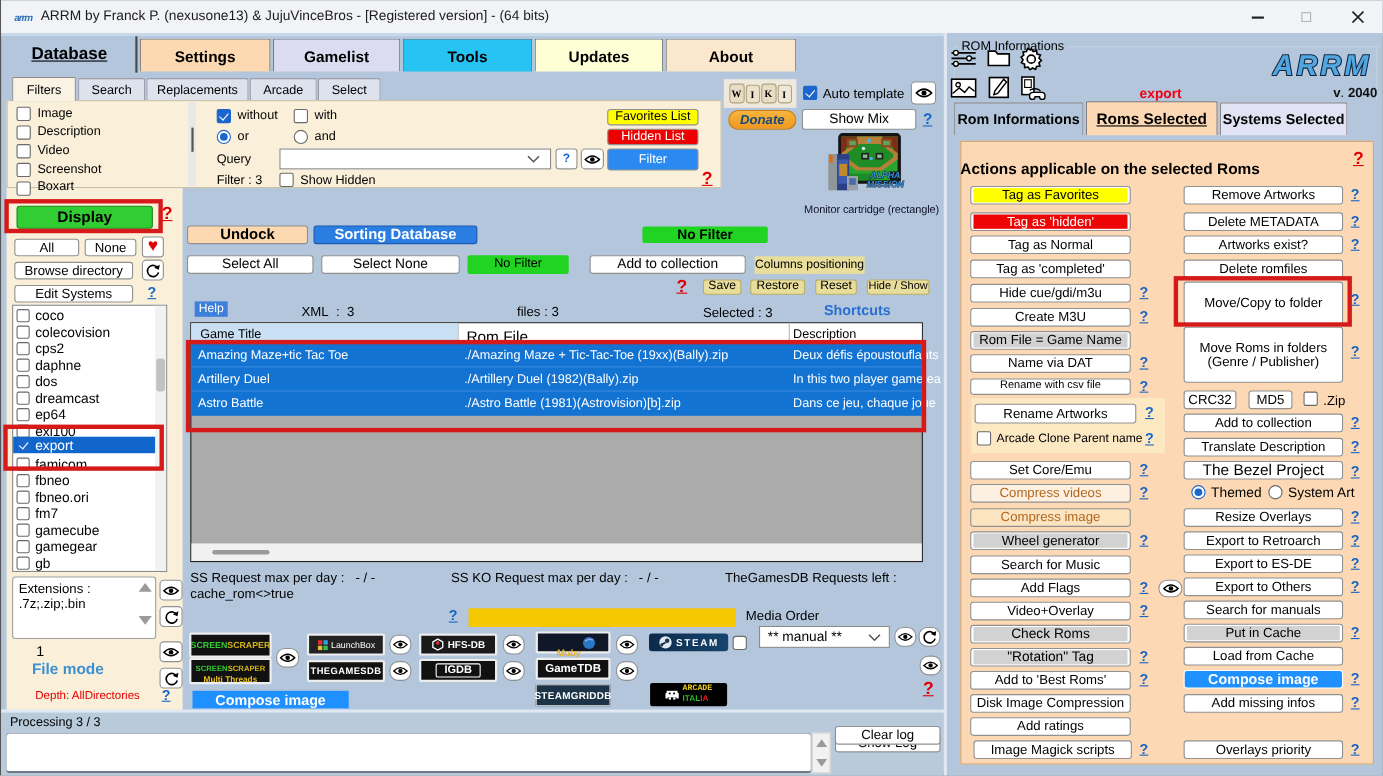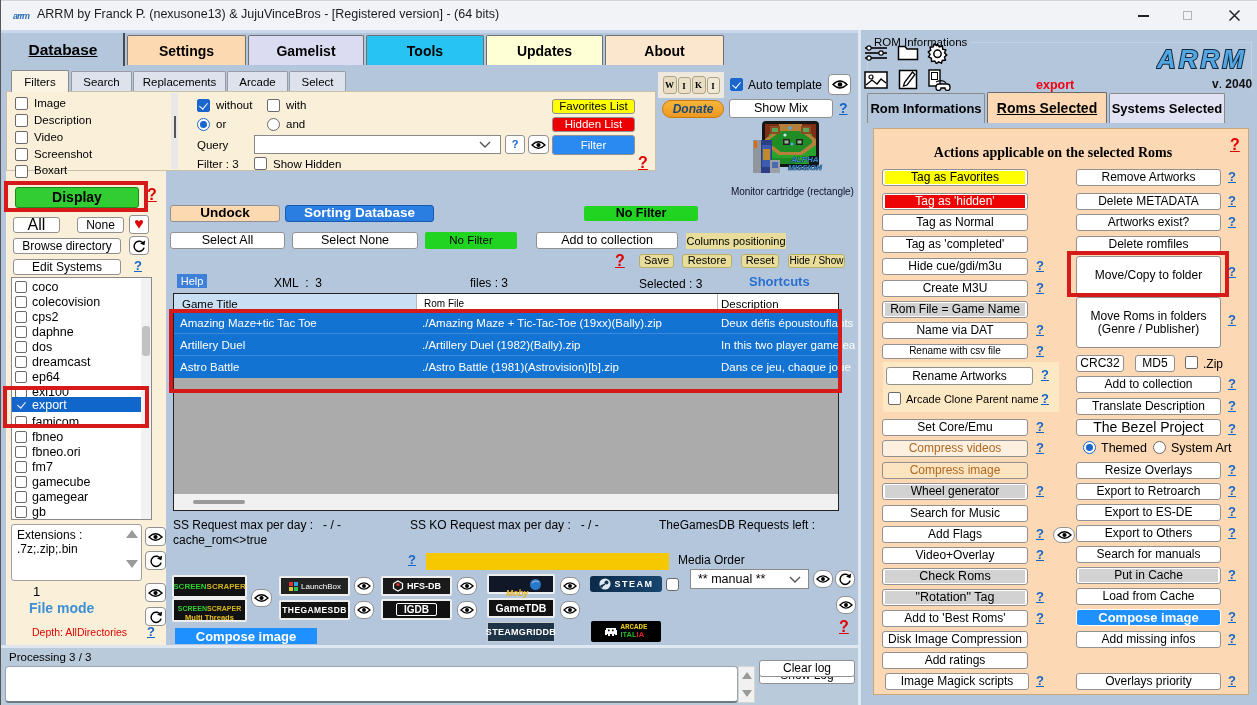--- a/index.html
+++ b/index.html
@@ -143,21 +143,21 @@
  <rect x="40" y="31" width="7" height="11" fill="#c08a2c"></rect>
  <rect x="47" y="42" width="10" height="13" fill="#9aa0a6"></rect>
  <rect x="49" y="44" width="6" height="6" fill="#4a6ab0"></rect>
  <text x="68" y="44" font-size="8" font-weight="bold" fill="#3a8ad0" stroke="#0c1c30" stroke-width="0.7" font-style="italic" paint-order="stroke">ALPHA</text>
  <text x="65" y="52" font-size="8" font-weight="bold" fill="#3a8ad0" stroke="#0c1c30" stroke-width="0.7" font-style="italic" paint-order="stroke">MISSION</text>
 </svg>
 <div class="lbl" style="left:730px;top:186px;font-size:10px;letter-spacing:-0.1px;color:#10102a;">Monitor cartridge (rectangle)</div>
 
 <div class="btn" style="left:14px;top:187px;width:124px;height:21px;background:#32cd32;border-color:#1a8a1a;font-weight:bold;font-size:14px;">Display</div>
 <div class="qr" style="left:146px;top:186px;">?</div>
-<div class="btn" style="left:12px;top:217px;width:47px;height:16px;font-size:16px;">All</div>
+<div class="btn" style="left:12px;top:217px;width:59px;height:16px;font-size:12px;">All</div>
 <div class="btn" style="left:76px;top:217px;width:47px;height:16px;font-size:12px;">None</div>
 <div class="btn" style="left:128px;top:215px;width:20px;height:19px;color:#e00000;font-size:16px;">♥</div>
 <div class="btn" style="left:12px;top:238px;width:108px;height:16px;font-size:12px;">Browse directory</div>
 <div class="eyeb" style="left:128px;top:236px;width:20px;height:19px;">
       <svg width="14" height="14" viewBox="0 0 14 14">
         <path d="M11.8 5.2 A5.1 5.1 0 1 0 12.1 8.6" fill="none" stroke="#000" stroke-width="1.5"></path>
         <path d="M13.2 1.6 L12.4 6.2 L8.1 4.4 Z" fill="#000"></path>
       </svg>
     </div>
 <div class="btn" style="left:12px;top:259px;width:108px;height:16px;font-size:12px;">Edit Systems</div>
@@ -252,21 +252,21 @@
 <div class="lbl" style="left:469px;top:276px;font-size:12px;">files : 3</div>
 <div class="lbl" style="left:638px;top:277px;font-size:12px;">Selected : 3</div>
 <div class="lbl" style="left:748px;top:274px;font-size:13px;font-weight:bold;color:#2a6fd0;">Shortcuts</div>
 
 <div class="abs" style="left:172px;top:293px;width:666px;height:218px;background:#ababab;border:1px solid #222;"></div>
 <div class="abs" style="left:173px;top:294px;width:664px;height:18px;background:#fff;"></div>
 <div class="abs" style="left:173px;top:294px;width:242px;height:18px;background:#c9e0f4;"></div>
 <div class="abs" style="left:415px;top:294px;width:1px;height:18px;background:#b8b8b8;"></div>
 <div class="abs" style="left:716px;top:294px;width:1px;height:18px;background:#b8b8b8;"></div>
 <div class="lbl" style="left:181px;top:298px;font-size:11.5px;">Game Title</div>
-<div class="lbl" style="left:423px;top:298px;font-size:10px;">Rom File</div>
+<div class="lbl" style="left:423px;top:298px;font-size:14px;">Rom File</div>
 <div class="lbl" style="left:720px;top:298px;font-size:11.5px;">Description</div>
 <div class="abs" style="left:173px;top:312px;width:664px;height:66px;background:#1373d2;"></div>
 <div class="lbl" style="left:179px;top:317px;color:#fff;font-size:11.5px;">Amazing Maze+tic Tac Toe</div>
 <div class="lbl" style="left:421px;top:317px;color:#fff;font-size:11.5px;">./Amazing Maze + Tic-Tac-Toe (19xx)(Bally).zip</div>
 <div class="lbl" style="left:720px;top:317px;color:#fff;font-size:11.5px;">Deux défis époustouflants</div>
 <div class="abs" style="left:173px;top:333px;width:664px;height:1px;background:#3a8ade;"></div>
 <div class="lbl" style="left:179px;top:339px;color:#fff;font-size:11.5px;">Artillery Duel</div>
 <div class="lbl" style="left:421px;top:339px;color:#fff;font-size:11.5px;">./Artillery Duel (1982)(Bally).zip</div>
 <div class="lbl" style="left:720px;top:339px;color:#fff;font-size:11.5px;">In this two player game ea</div>
 <div class="abs" style="left:173px;top:355px;width:664px;height:1px;background:#3a8ade;"></div>
@@ -479,21 +479,21 @@
 <div class="abs" style="left:1211px;top:77px;font-size:12px;font-weight:bold;color:#111;">v<span style="font-weight:normal">.</span> 2040</div>
 
 <div class="tab" style="left:866px;top:93px;width:118px;height:30px;background:#b3c6dc;border-color:#8a8a8a;font-size:13px;white-space:nowrap;">Rom Informations</div>
 <div class="tab" style="left:986px;top:92px;width:120px;height:31px;background:#fcd9b4;border-color:#6a6a6a;font-size:14px;z-index:2;">
       <span style="text-decoration:underline">Roms Selected</span>
     </div>
 <div class="tab" style="left:1108px;top:93px;width:116px;height:30px;background:#e2e2f5;border-color:#8a8a8a;font-size:13px;white-space:nowrap;">Systems Selected</div>
 
 <div class="abs" style="left:872px;top:128px;width:376px;height:567px;background:#fcd9b4;border:1px solid #caa87c;"></div>
 <div class="qr" style="left:1229px;top:136px;">?</div>
-<div class="abs" style="left:872px;top:145px;width:360px;text-align:center;font-size:14px;font-weight:bold;font-family:Liberation Serif, serif;">Actions applicable on the selected Roms</div>
+<div class="abs" style="left:872px;top:145px;width:360px;font-size:14px;font-weight:bold;">Actions applicable on the selected Roms</div>
 <div class="abs" style="left:882px;top:362px;width:176px;height:50px;background:#fde8c4;"></div>
 <div class="btn" style="left:881px;top:169px;width:146px;height:17px;font-size:12px;">
       <span style="position:absolute;left:2px;right:2px;top:1px;bottom:1px;background:#ffff00;display:flex;align-items:center;justify-content:center;">Tag as Favorites</span>
     </div>
 <div class="btn" style="left:881px;top:193px;width:146px;height:17px;font-size:12px;">
       <span style="position:absolute;left:2px;right:2px;top:1px;bottom:1px;background:#ee0404;color:#fff;display:flex;align-items:center;justify-content:center;">Tag as 'hidden'</span>
     </div>
 <div class="btn" style="left:881px;top:214px;width:146px;height:17px;font-size:12px;">Tag as Normal</div>
 <div class="btn" style="left:881px;top:236px;width:146px;height:17px;font-size:12px;">Tag as 'completed'</div>
 <div class="btn" style="left:881px;top:258px;width:146px;height:17px;font-size:12px;">Hide cue/gdi/m3u</div>

